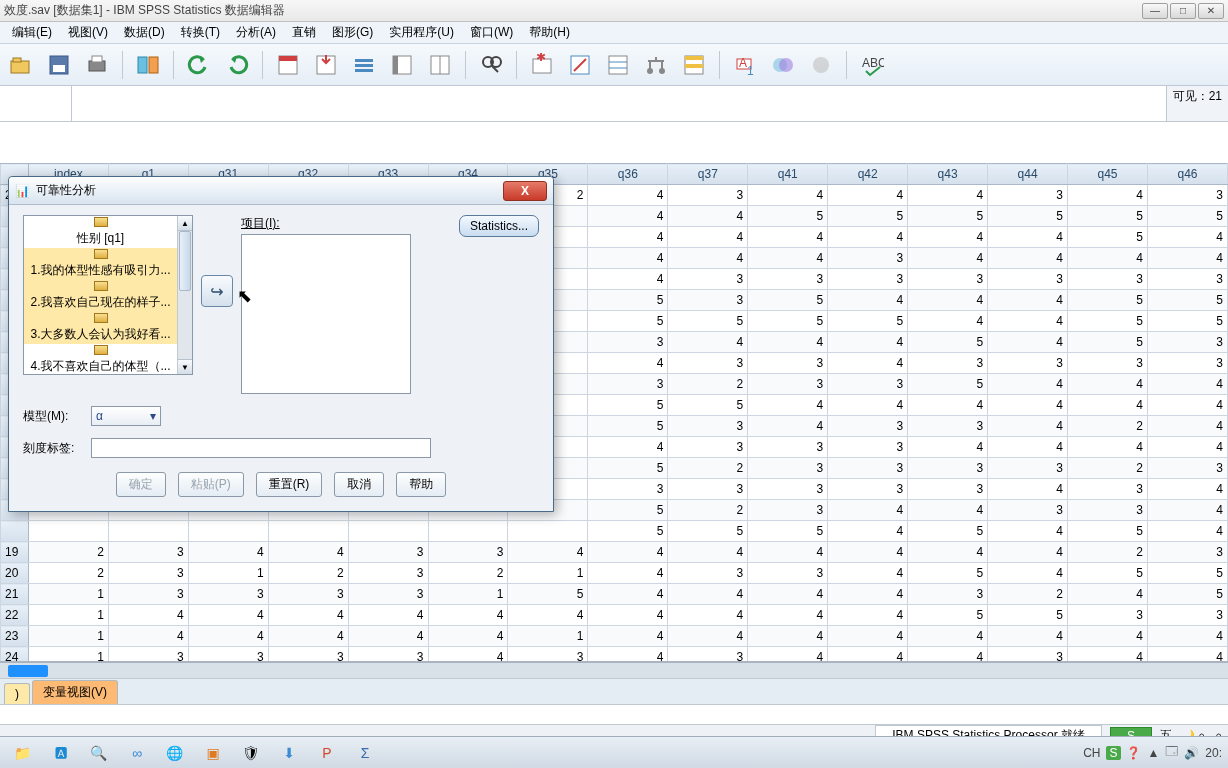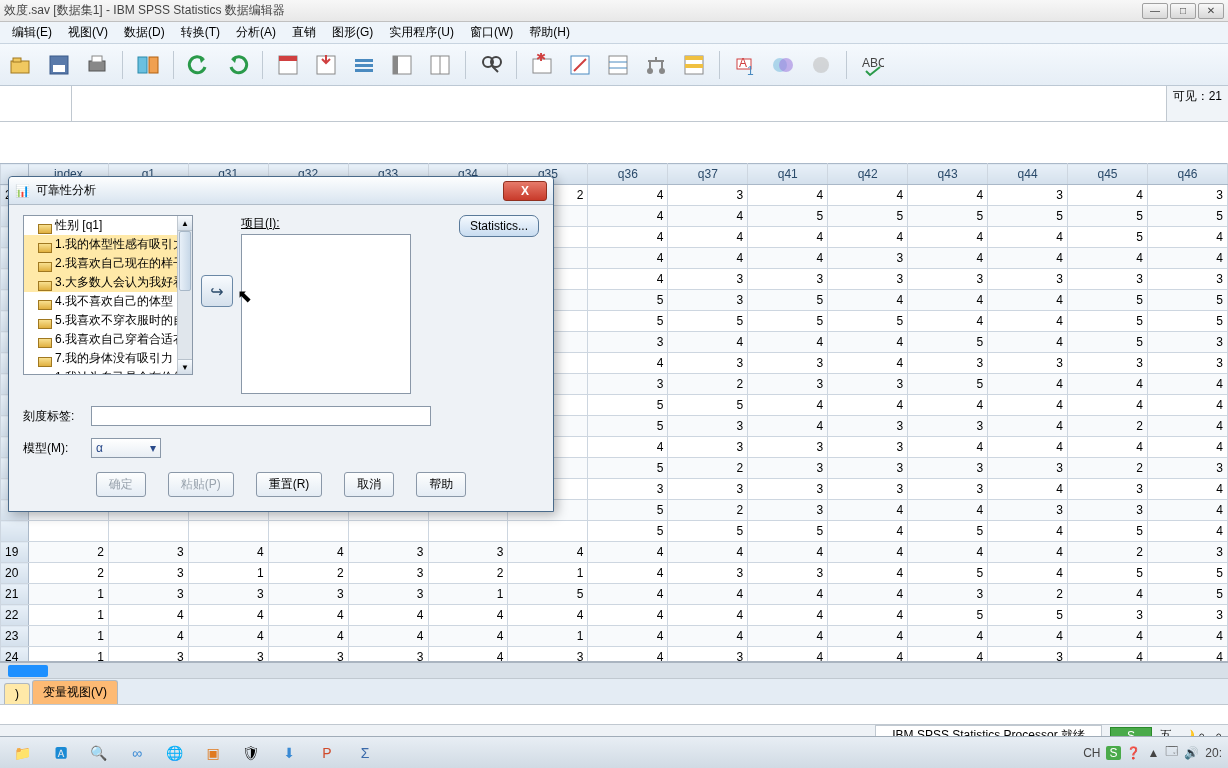--- a/index.html
+++ b/index.html
@@ -52,33 +52,33 @@
 .dlg-title-left { display:flex; align-items:center; gap:6px; }
 .dlg-close { width:44px; height:20px; background:linear-gradient(#e67a6a,#c83a2a); border:1px solid #903020; border-radius:3px; color:#fff; text-align:center; line-height:18px; cursor:pointer; font-weight:bold; }
 .dlg-body { padding:10px 14px 14px; }
 .dlg-cols { display:flex; gap:8px; align-items:flex-start; }
 .listbox { width:170px; height:160px; background:#fff; border:1px solid #8a98a8; overflow:hidden; position:relative; }
 .listbox .scrollbar { position:absolute; right:0; top:0; bottom:0; width:15px; background:#e0e6ec; border-left:1px solid #c0c8d0; }
 .listbox .sb-btn { height:15px; background:linear-gradient(#f8fbfe,#d4dee8); border-bottom:1px solid #b8c2cc; display:flex; align-items:center; justify-content:center; font-size:8px; }
 .listbox .sb-btn.bot { position:absolute; bottom:0; left:0; right:0; border-top:1px solid #b8c2cc; border-bottom:none; }
 .listbox .sb-thumb { position:absolute; top:15px; left:1px; right:1px; height:60px; background:linear-gradient(90deg,#e8f0f8,#c8d8e8); border:1px solid #a8b8c8; border-radius:2px; }
 .listbox ul { list-style:none; padding-right:15px; }
-.listbox li { padding:1px 14px; display:flex; align-items:flex-end; gap:3px; cursor:pointer; white-space:nowrap; overflow:hidden; }
+.listbox li { padding:1px 2px; display:flex; align-items:center; gap:3px; cursor:pointer; white-space:nowrap; overflow:hidden;flex-direction:column; }
 .listbox li.sel { background:#ffe9a8; }
 .ruler-icon { width:14px; height:10px; background:linear-gradient(#f8e090,#e0b040); border:1px solid #a07820; flex-shrink:0; }
 .move-btn { width:32px; height:32px; border:1px solid #6a88a6; border-radius:4px; background:linear-gradient(#f8fbfe,#d4e0ec); display:flex; align-items:center; justify-content:center; cursor:pointer; margin-top:60px; font-size:16px; color:#2a4a6a; }
 .items-col { flex:1; }
 .items-label { margin-bottom:2px;text-decoration:underline; }
 .items-box { width:170px; height:160px; background:#fff; border:1px solid #8a98a8; }
 .stats-btn { padding:3px 10px; border:1px solid #5a7a9a; border-radius:7px; background:linear-gradient(#f4f9fe,#c8dcf0); cursor:pointer; margin-left:6px; }
 .dlg-row { display:flex; align-items:center; gap:8px; margin-top:12px; }
 .dlg-row label { width:60px; }
 .combo { width:70px; height:20px; border:1px solid #8a98a8; background:linear-gradient(#fff,#e8eef4); display:flex; align-items:center; justify-content:space-between; padding:0 4px; cursor:pointer; color:#2a4a8a; }
 .text-input { flex:1; max-width:340px; height:20px; border:1px solid #8a98a8; background:#fff; padding:0 4px; }
-.dlg-btns { display:flex; gap:22px; justify-content:center; margin-top:14px; }
+.dlg-btns { display:flex; gap:12px; justify-content:center; margin-top:14px; }
 .dlg-btn { padding:3px 12px; border:1px solid #8a98a8; border-radius:3px; background:linear-gradient(#fdfefe,#e4ecf4); cursor:pointer; }
 .dlg-btn.disabled { color:#9aa4ae; cursor:default; }
 .cursor-arrow { position:absolute; left:228px; top:108px; font-size:18px; color:#000; pointer-events:none; }
 </style>
 </head>
 <body>
 
 <div class="titlebar">
   <span class="title">效度.sav [数据集1] - IBM SPSS Statistics 数据编辑器</span>
   <div class="win-buttons">
@@ -789,29 +789,29 @@
       <div class="move-btn">↪</div>
       <div class="items-col">
         <div class="items-label">项目(I):</div>
         <div class="items-box"></div>
       </div>
       <div>
         <button class="stats-btn">Statistics...</button>
       </div>
     </div>
     <div class="dlg-row">
-      <label>刻度标签:</label>
-      <input class="text-input" style="">
-    </div>
-    <div class="dlg-row">
       <label>模型(M):</label>
       <div class="combo">
         <span>α</span>
         <span>▾</span>
       </div>
+    </div>
+    <div class="dlg-row">
+      <label>刻度标签:</label>
+      <input class="text-input" style="">
     </div>
     <div class="dlg-btns">
       <button class="dlg-btn disabled">确定</button>
       <button class="dlg-btn disabled">粘贴(P)</button>
       <button class="dlg-btn">重置(R)</button>
       <button class="dlg-btn">取消</button>
       <button class="dlg-btn">帮助</button>
     </div>
   </div>
   <div class="cursor-arrow">⬉</div>

